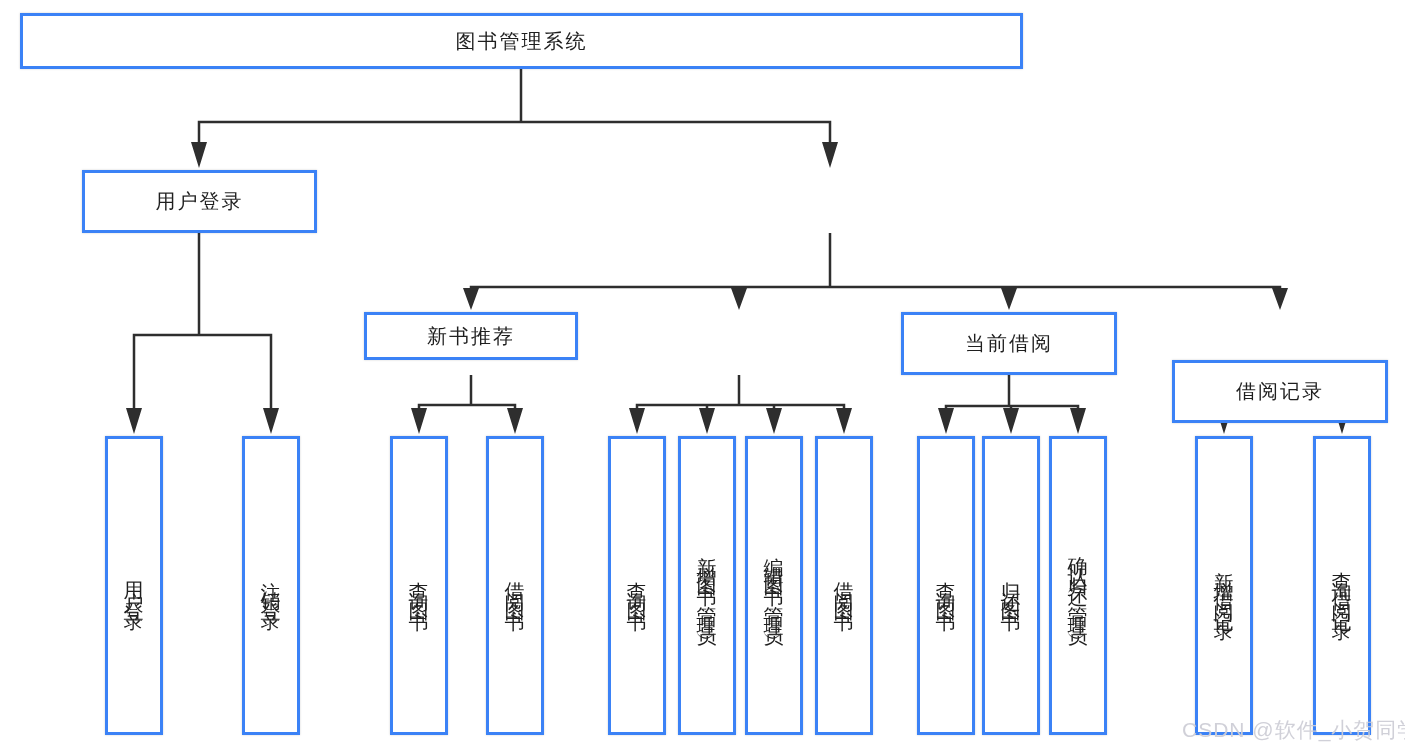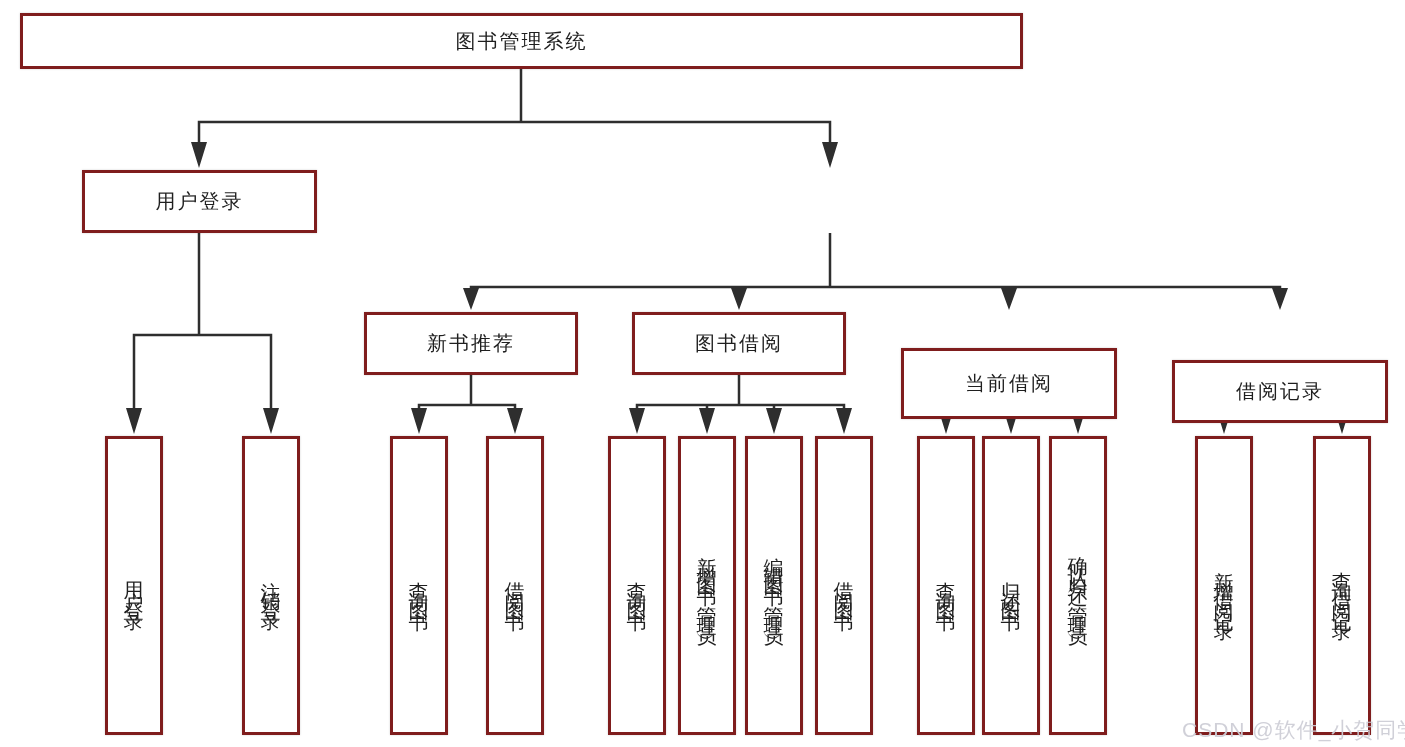--- a/index.html
+++ b/index.html
@@ -12,21 +12,21 @@
     overflow: hidden;
   }
   .connectors {
     position: absolute;
     left: 0; top: 0;
     width: 1405px; height: 747px;
   }
   .box {
     position: absolute;
     box-sizing: border-box;
-    border: 3px solid #7f1d1d;
+    border: 3px solid #3b82f6;
     background: #ffffff;
     display: flex;
     align-items: center;
     justify-content: center;
     font-size: 20px;
     letter-spacing: 2px;
     color: #1f1f1f;
     box-shadow: 0 0 2px rgba(0,0,0,0.18);
   }
   .vbox {
@@ -90,23 +90,22 @@
              M1003,408 L1019,408 L1011,434 Z
              M1070,408 L1086,408 L1078,434 Z
              M1216,408 L1232,408 L1224,434 Z
              M1334,408 L1350,408 L1342,434 Z"></path>
   </svg>
 
   <div class="box" style="left:20px; top:13px; width:1003px; height:56px;">图书管理系统</div>
 
   <div class="box" style="left:82px; top:170px; width:235px; height:63px;">用户登录</div>
 
-  <div class="box" style="left:364px; top:312px; width:214px; height:63px;text-align:right;">新书推荐</div>
-  <div class="box" style="left:632px; top:312px; width:214px; height:63px;">图书借阅</div>
-  <div class="box" style="left:901px; top:312px; width:216px; height:71px;margin-top:36px;">当前借阅</div>
+  <div class="box" style="left:364px; top:312px; width:214px; height:48px;text-align:right;">新书推荐</div>
+  <div class="box" style="left:901px; top:312px; width:216px; height:63px;">当前借阅</div>
   <div class="box" style="left:1172px; top:312px; width:216px; height:63px;margin-top:48px;">借阅记录</div>
 
   <div class="box vbox" style="left:105px; top:436px; width:58px; height:299px;">用户登录</div>
   <div class="box vbox" style="left:242px; top:436px; width:58px; height:299px;">注销登录</div>
 
   <div class="box vbox" style="left:390px; top:436px; width:58px; height:299px;">查询图书</div>
   <div class="box vbox" style="left:486px; top:436px; width:58px; height:299px;">借阅图书</div>
 
   <div class="box vbox" style="left:608px; top:436px; width:58px; height:299px;">查询图书</div>
   <div class="box vbox" style="left:678px; top:436px; width:58px; height:299px;">新增图书（管理员）</div>

